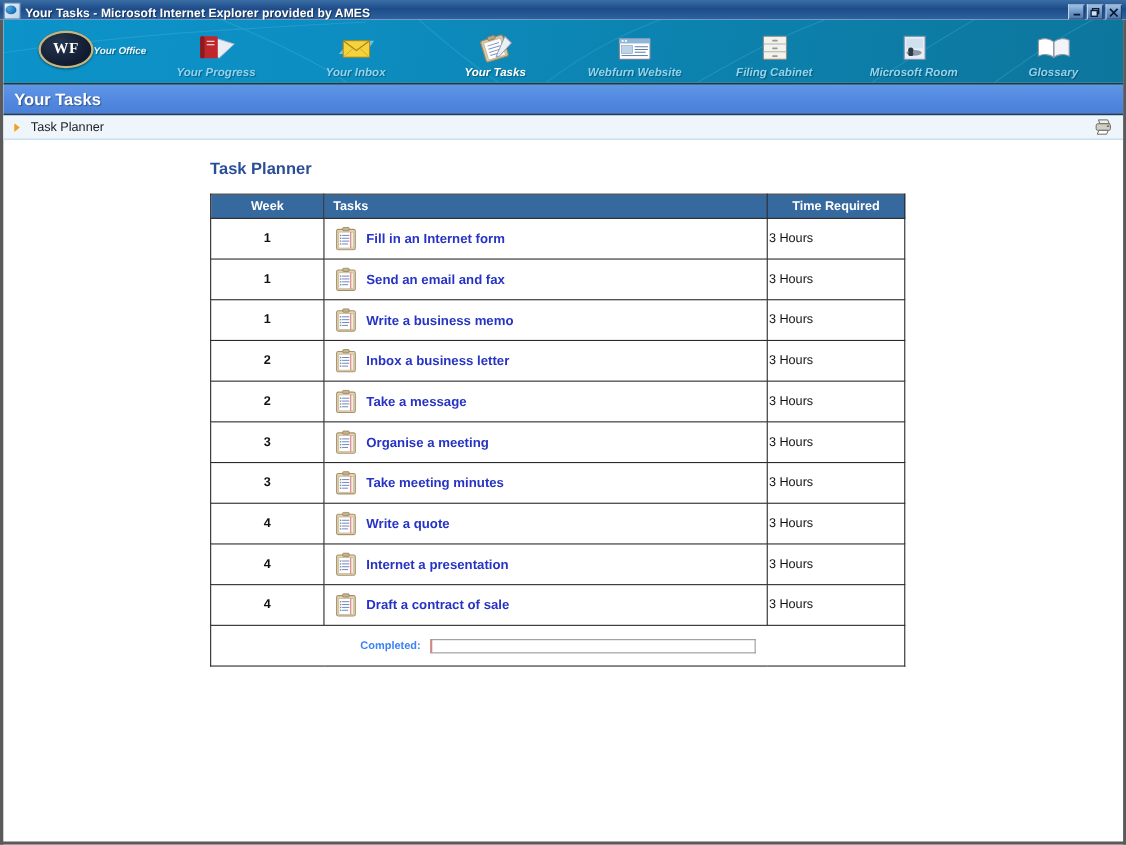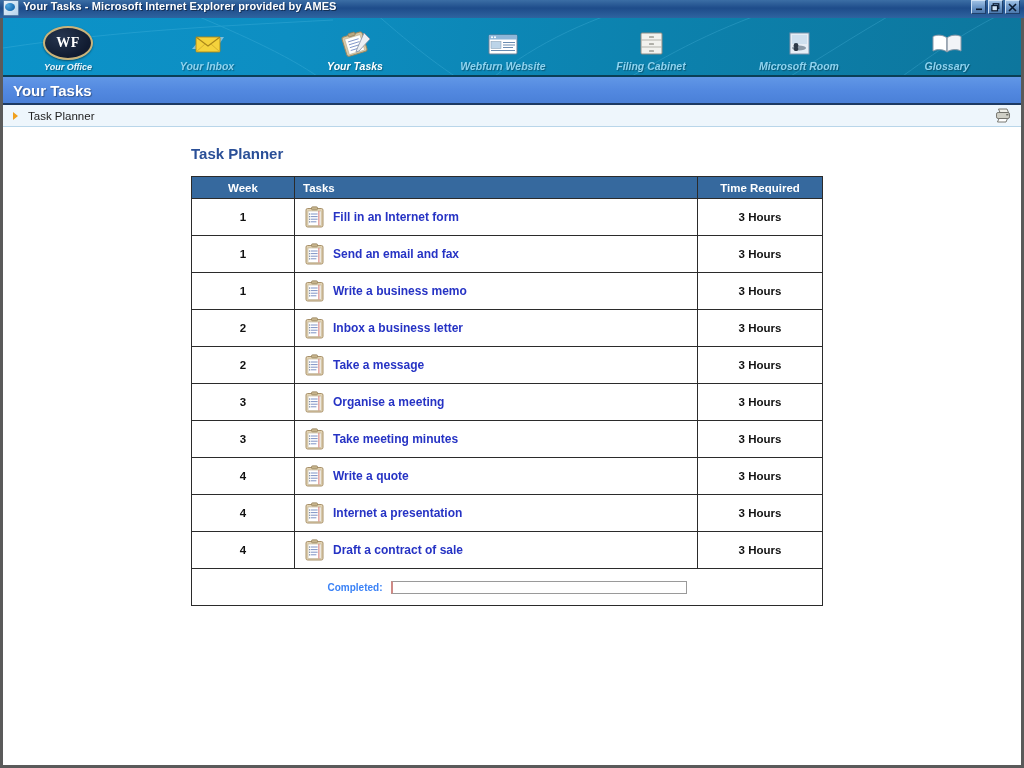--- a/index.html
+++ b/index.html
@@ -6,21 +6,21 @@
   body{
     width:1024px;height:768px;overflow:hidden;
     font-family:"Liberation Sans", sans-serif;
     background:#ffffff;
   }
 
   
   .titlebar{
     height:18px;width:1024px;box-sizing:border-box;
     background:linear-gradient(180deg,#3B6EA5 0%,#1E4C8A 45%,#2E64A0 100%);
-    display:flex;align-items:flex-start;
+    display:flex;align-items:flex-end;
     padding:0 2px 0 3px;
   }
   .tb-icon{
     width:14px;height:14px;flex:0 0 14px;margin-right:4px;position:relative;
     background:linear-gradient(135deg,#e8f2fb 0%,#b8d4ec 100%);
     border:1px solid #5a7fa8;border-radius:1px;overflow:hidden;
   }
   .tb-icon:after{
     content:"";position:absolute;left:1px;top:2px;width:10px;height:8px;
     background:radial-gradient(circle at 30% 30%,#4fa8e0 0%,#1a6fb5 70%);
@@ -53,21 +53,21 @@
     background:linear-gradient(100deg,#0c93c9 0%,#0d8ec2 28%,#0c82ae 62%,#0d769d 100%);
     border-bottom:2px solid #0a3f56;
     overflow:hidden;
   }
   .nav-arcs{position:absolute;inset:0;pointer-events:none;opacity:.45;}
   .navitems{
     position:relative;height:57px;display:flex;align-items:flex-end;
     padding:0 0 3px 0;
   }
   .logo{
-    width:130px;flex:0 0 130px;display:flex;flex-direction:column;
+    width:130px;flex:0 0 130px;display:flex;flex-direction:row;
     align-items:center;justify-content:flex-end;height:57px;padding-bottom:3px;
     box-sizing:border-box;
   }
   .logo-oval{
     width:46px;height:30px;border-radius:50%;
     background:radial-gradient(ellipse at 35% 30%,#26354f 0%,#101b30 70%);
     border:2px solid #c9b37a;
     display:flex;align-items:center;justify-content:center;
     box-shadow:0 1px 2px rgba(0,0,0,.45);
   }
@@ -133,21 +133,21 @@
     height:21px;border:1px solid #2b2b2b;padding:0 8px;margin-left:46px;
   }
   th.c-week{width:86px;text-align:center;}
   th.c-task{text-align:left;}
   th.c-time{width:108px;text-align:center;}
   table.planner td{
     border:1px solid #2b2b2b;height:34px;font-size:11.5px;background:#ffffff;
   }
   td.c-week{text-align:center;font-weight:bold;color:#111;width:86px;}
   td.c-task{padding-left:10px;}
-  td.c-time{text-align:center;font-weight:bold;color:#111;width:108px;}
+  td.c-time{font-weight:normal;color:#111;width:108px;}
   .tasklink{
     display:flex;align-items:center;gap:9px;color:#2633c4;
     font-weight:bold;font-size:12px;text-decoration:none;cursor:pointer;
   }
 
   
   .clip{width:19px;height:22px;flex:0 0 19px;position:relative;}
 
   
   td.completed{
@@ -207,20 +207,32 @@
 
     <div class="navitems">
 
       <div class="logo">
         <div class="logo-oval">
           <span>WF</span>
         </div>
         <div class="logo-cap">Your Office</div>
       </div>
 
+      <div class="navitem">
+        <div class="nicon">
+          <svg width="46" height="30" viewBox="0 0 46 30">
+            <path d="M24 6 L40 11 L26 24 L21 18 Z" fill="#e9eef5" stroke="#9fb2c8" stroke-width=".8"></path>
+            <rect x="9" y="4" width="16" height="20" rx="1.5" fill="#c0272d"></rect>
+            <rect x="9" y="4" width="4" height="20" rx="1.5" fill="#8e1a20"></rect>
+            <rect x="15" y="8" width="7" height="1.2" fill="#f0c8ca"></rect>
+            <rect x="15" y="11" width="7" height="1.2" fill="#f0c8ca"></rect>
+          </svg>
+        </div>
+        <div class="nlabel">Your Progress</div>
+      </div>
 
       <div class="navitem">
         <div class="nicon">
           <svg width="46" height="30" viewBox="0 0 46 30">
             <path d="M8 20 L18 8 L40 8 L32 20 Z" fill="#dfe8f2" opacity=".55"></path>
             <rect x="12" y="8" width="24" height="15" rx="1" fill="#f5d33c" stroke="#a8861a" stroke-width=".9"></rect>
             <path d="M12 8 L24 17 L36 8" fill="none" stroke="#a8861a" stroke-width="1.1"></path>
             <path d="M12 23 L21 15 M36 23 L27 15" fill="none" stroke="#cfa829" stroke-width=".8"></path>
           </svg>
         </div>

